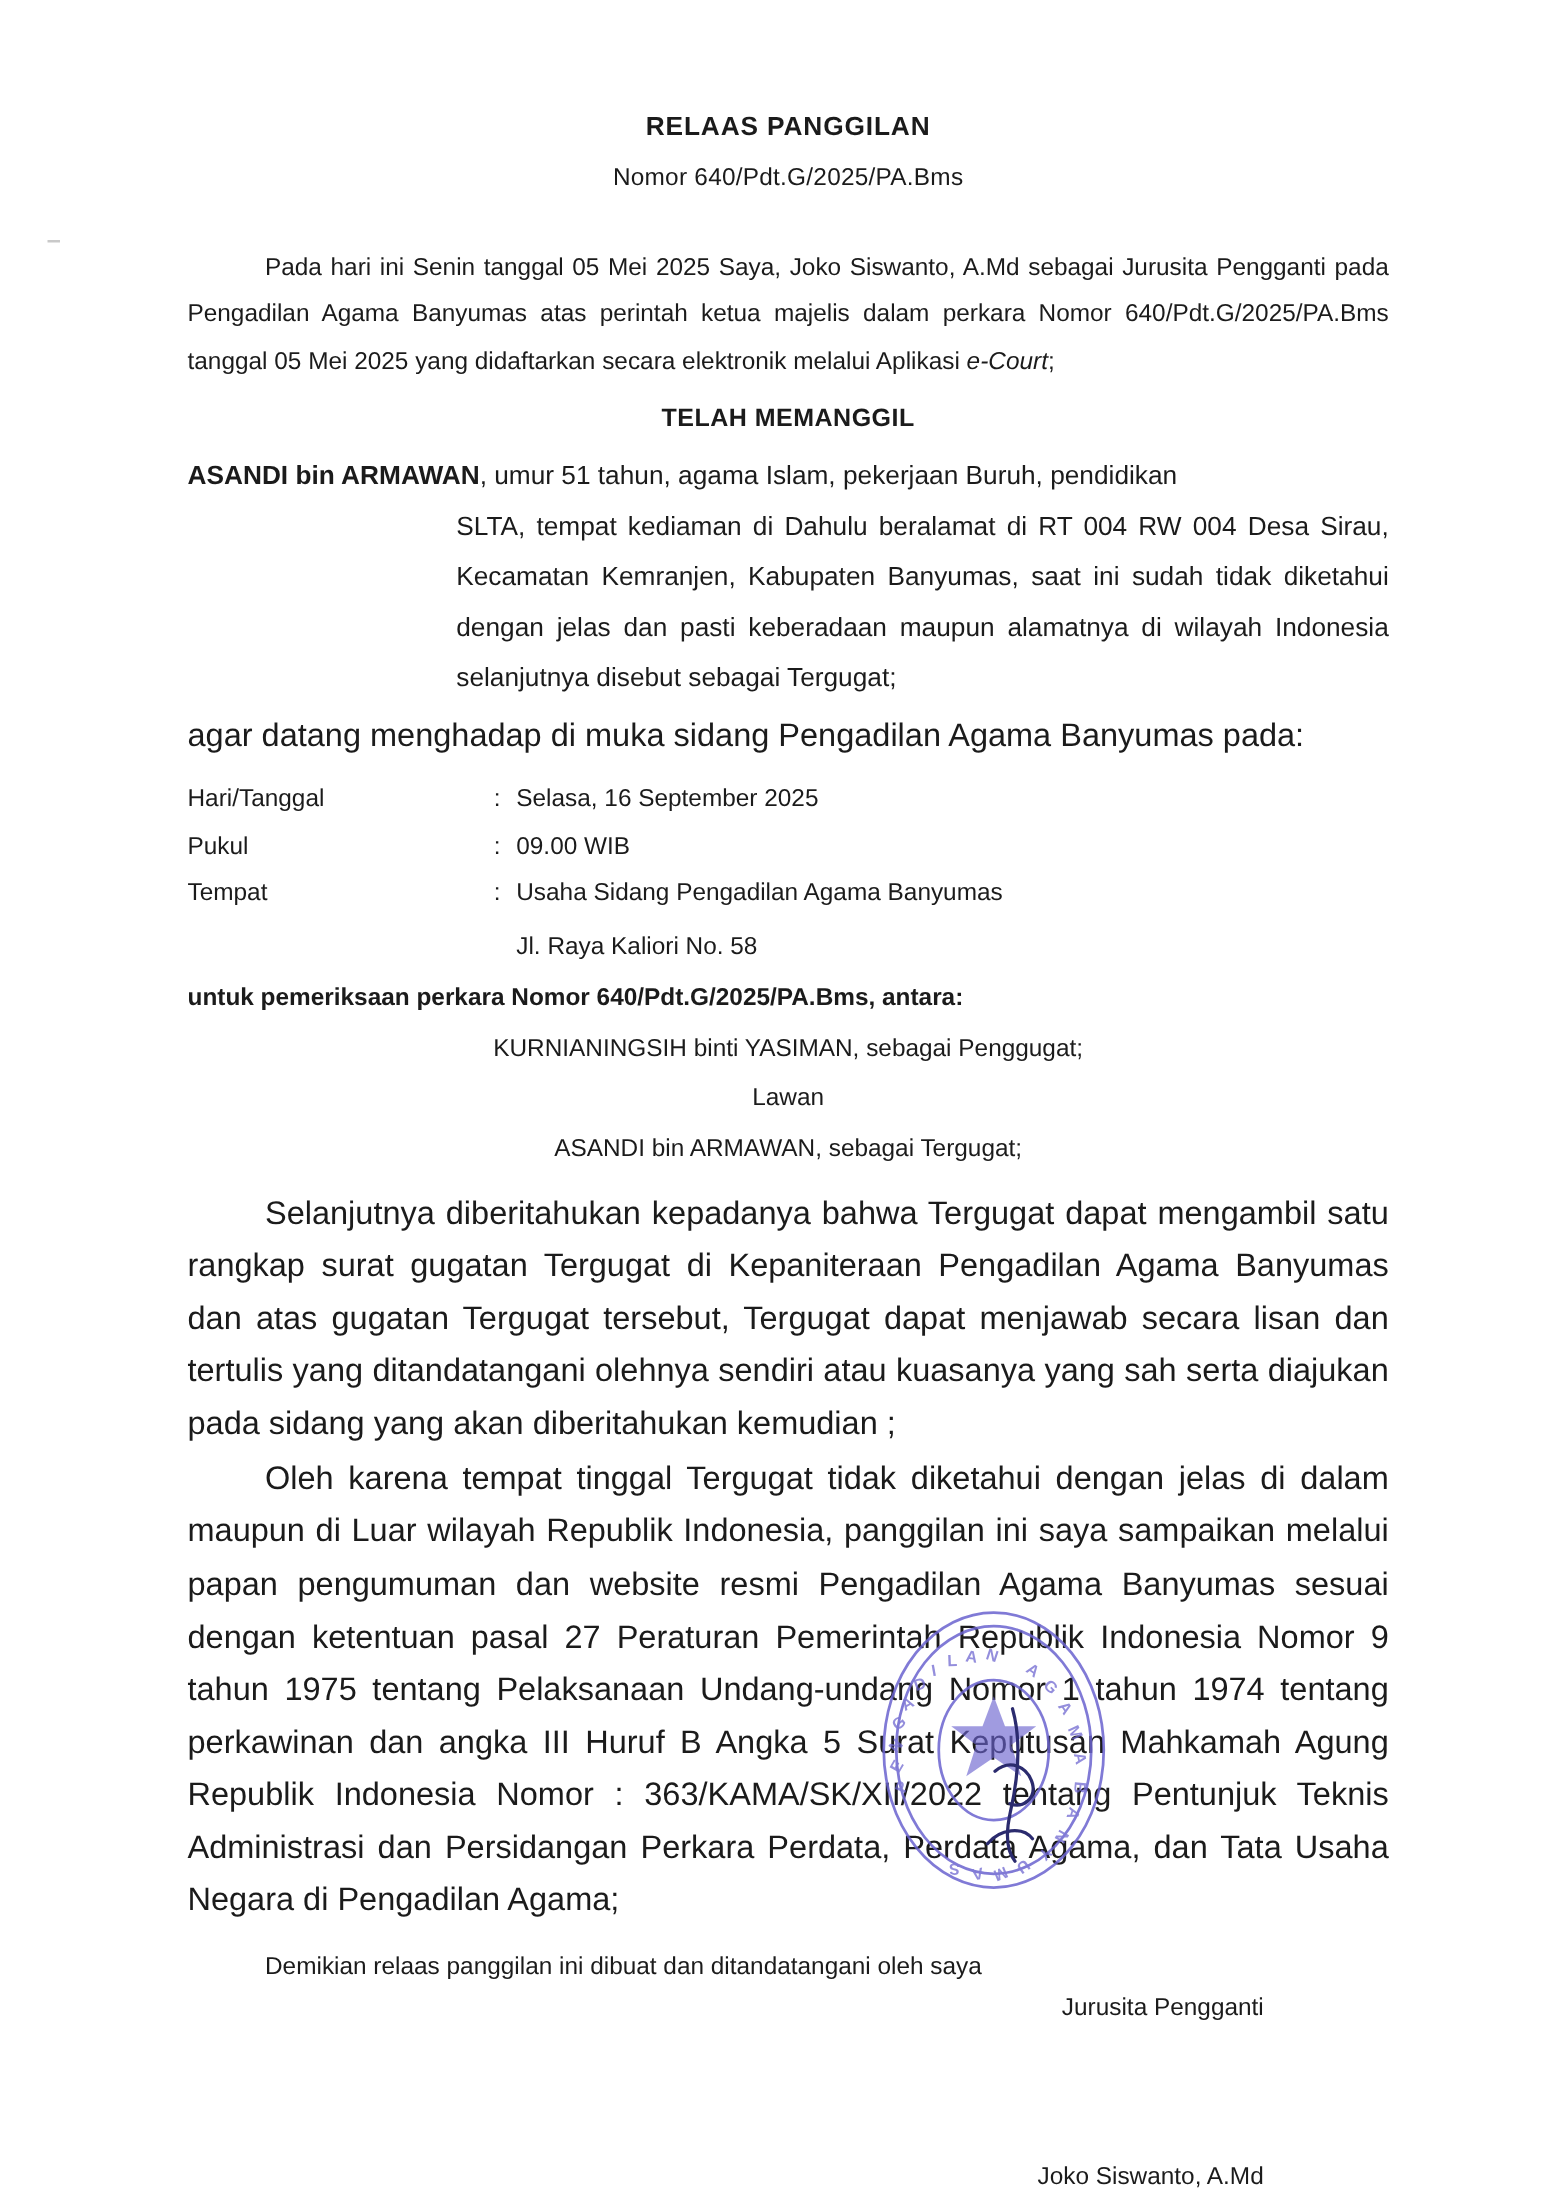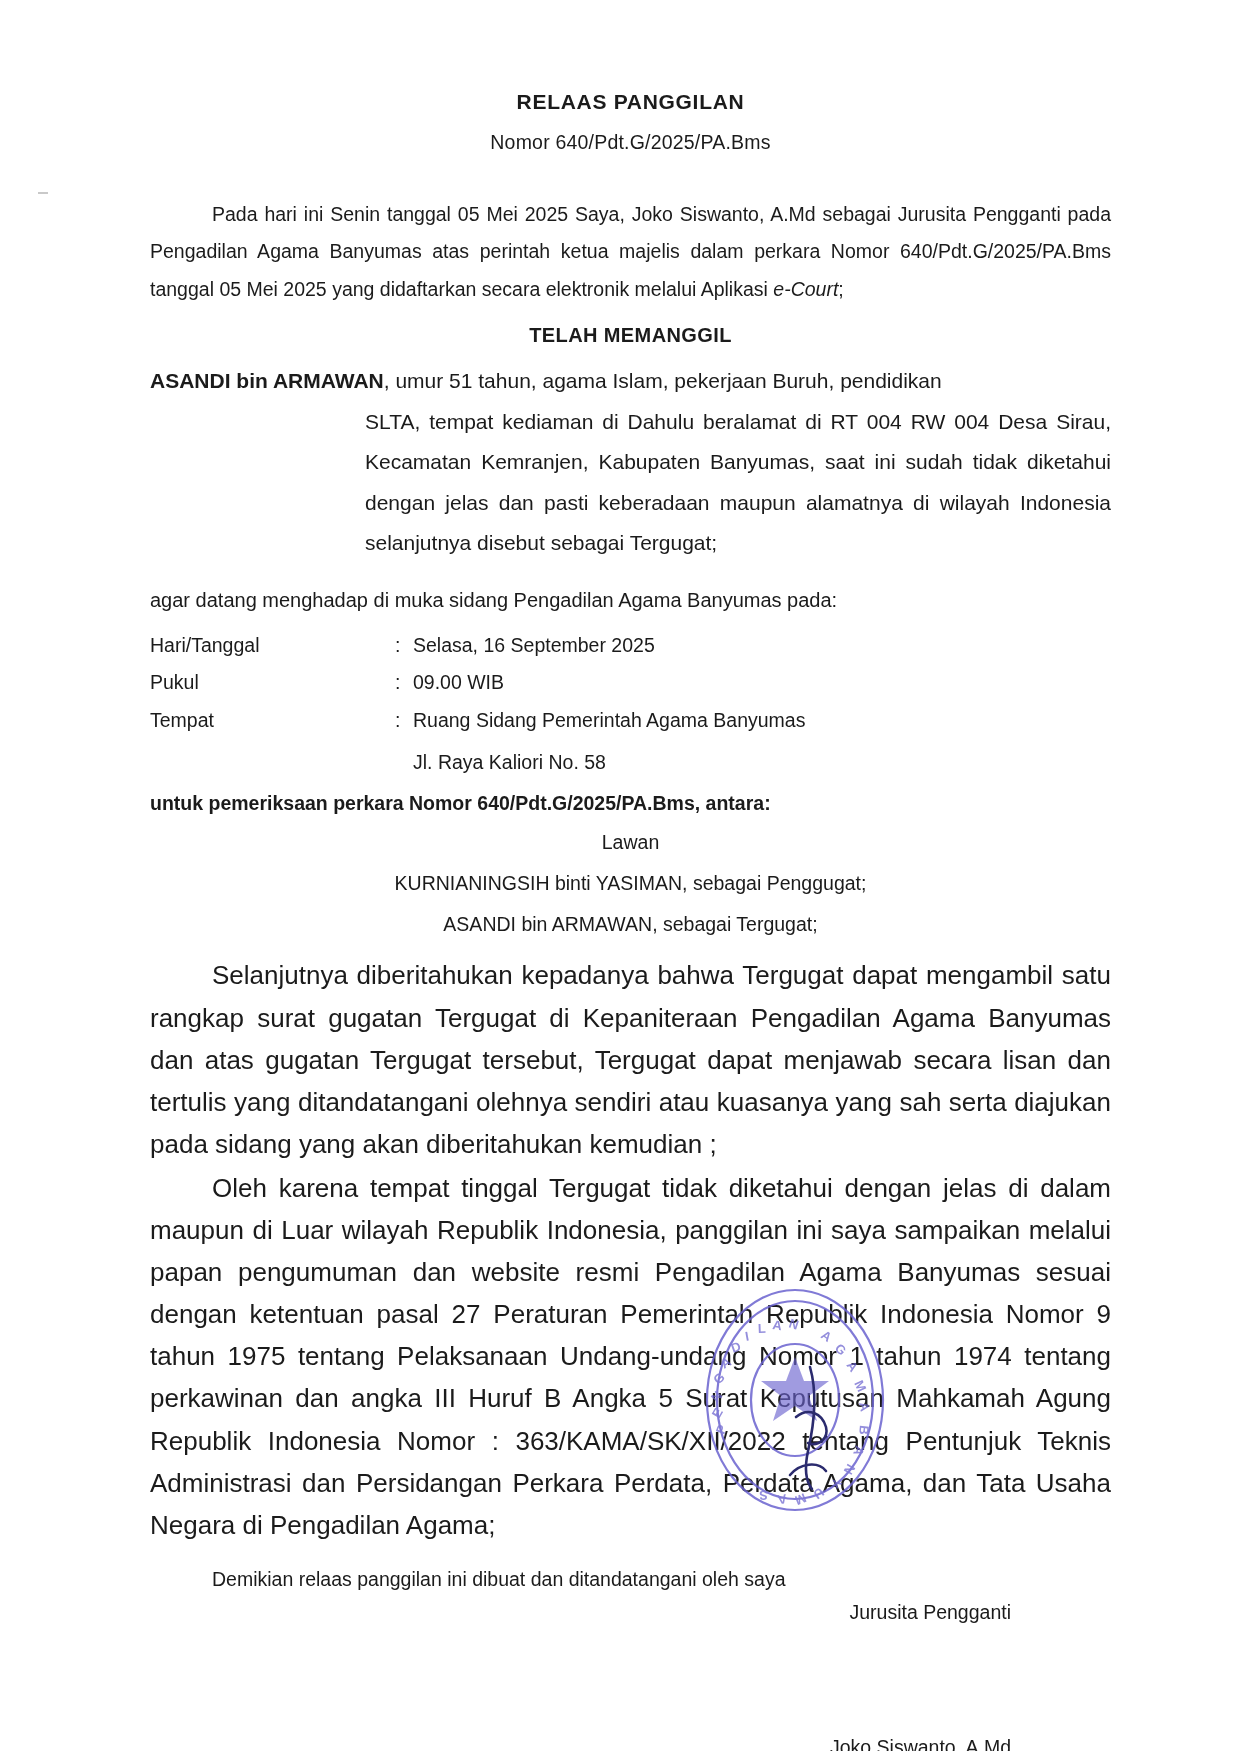--- a/index.html
+++ b/index.html
@@ -64,22 +64,22 @@
     font-weight: bold;
     font-size: 21px;
   }
   .called-body {
     margin-left: 215px;
     text-align: justify;
     font-size: 21px;
     line-height: 1.93;
   }
   .line-after-called {
-    margin-top: 17px;
-    font-size: 20px;
+    margin-top: 0;
+    font-size: 26px;
     line-height: 1.9;
   }
   .detail-table {
     margin-top: 8px;
     font-size: 19.5px;
     line-height: 1.0;
     border-collapse: collapse;
   }
   .detail-table td {
     padding: 9px 0;
@@ -202,31 +202,31 @@
       <td class="value">Selasa, 16 September 2025</td>
     </tr>
     <tr>
       <td class="label">Pukul</td>
       <td class="sep">:</td>
       <td class="value">09.00 WIB</td>
     </tr>
     <tr>
       <td class="label">Tempat</td>
       <td class="sep">:</td>
-      <td class="value">Ruang Sidang Pemerintah Agama Banyumas</td>
+      <td class="value">Usaha Sidang Pengadilan Agama Banyumas</td>
     </tr>
   </tbody>
     </table>
 
   <div class="addr-line">Jl. Raya Kaliori No. 58</div>
 
   <div class="for-line">untuk pemeriksaan perkara Nomor   640/Pdt.G/2025/PA.Bms, antara:</div>
 
+  <div class="party">KURNIANINGSIH binti YASIMAN, sebagai Penggugat;</div>
   <div class="party lawan">Lawan</div>
-  <div class="party">KURNIANINGSIH binti YASIMAN, sebagai Penggugat;</div>
   <div class="party">ASANDI bin ARMAWAN, sebagai Tergugat;</div>
 
   <div class="body-para">Selanjutnya diberitahukan kepadanya bahwa Tergugat dapat mengambil satu rangkap surat gugatan Tergugat di Kepaniteraan Pengadilan Agama Banyumas dan atas gugatan Tergugat tersebut, Tergugat dapat menjawab secara lisan dan tertulis yang ditandatangani olehnya sendiri atau kuasanya yang sah serta diajukan pada sidang yang akan diberitahukan kemudian ;</div>
   <div class="body-para tight">Oleh karena tempat tinggal Tergugat tidak diketahui dengan jelas di dalam maupun di Luar wilayah Republik Indonesia, panggilan ini saya sampaikan melalui papan pengumuman dan website resmi Pengadilan Agama Banyumas sesuai dengan ketentuan pasal 27 Peraturan Pemerintah Republik Indonesia Nomor 9 tahun 1975 tentang Pelaksanaan Undang-undang Nomor 1 tahun 1974 tentang perkawinan dan angka III Huruf B Angka 5 Surat Keputusan Mahkamah Agung Republik Indonesia Nomor :  363/KAMA/SK/XII/2022 tentang Pentunjuk Teknis Administrasi dan Persidangan Perkara Perdata, Perdata Agama, dan Tata Usaha Negara di Pengadilan Agama;</div>
 
 
   <div class="closing">Demikian relaas panggilan ini dibuat dan ditandatangani oleh saya</div>
 
   <div class="sign-block">
     <div class="sign-role">Jurusita Pengganti</div>

